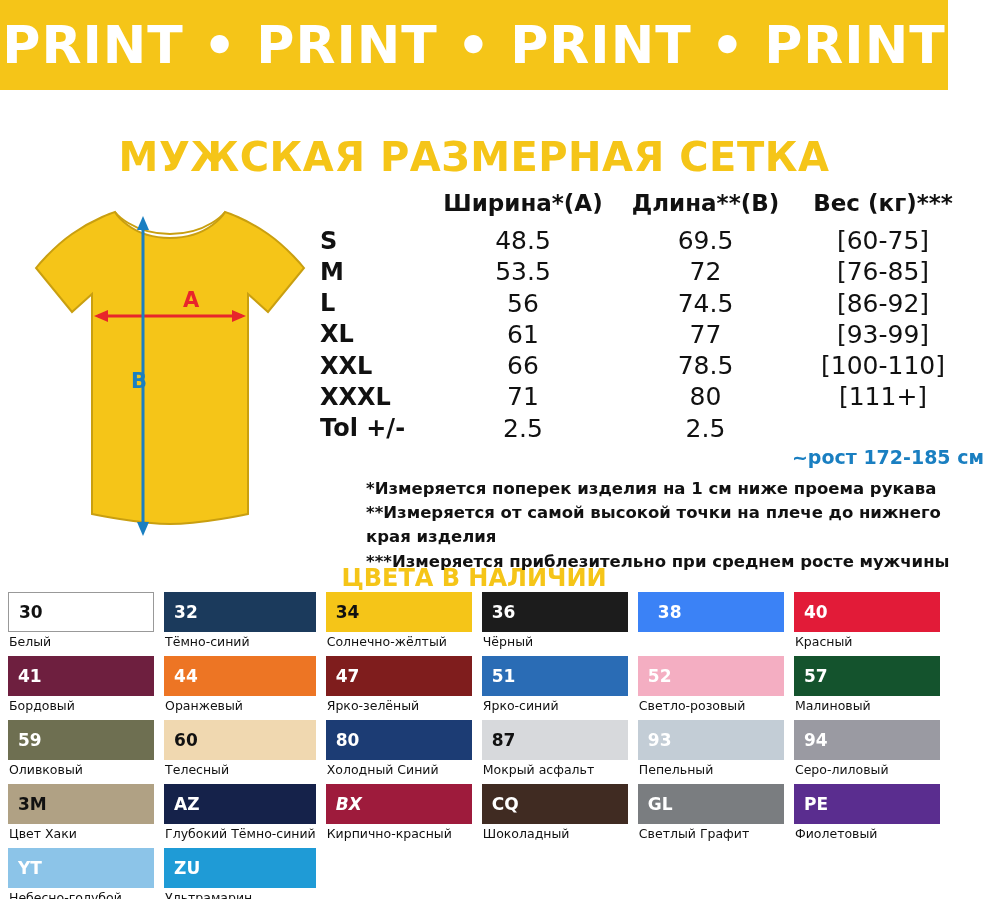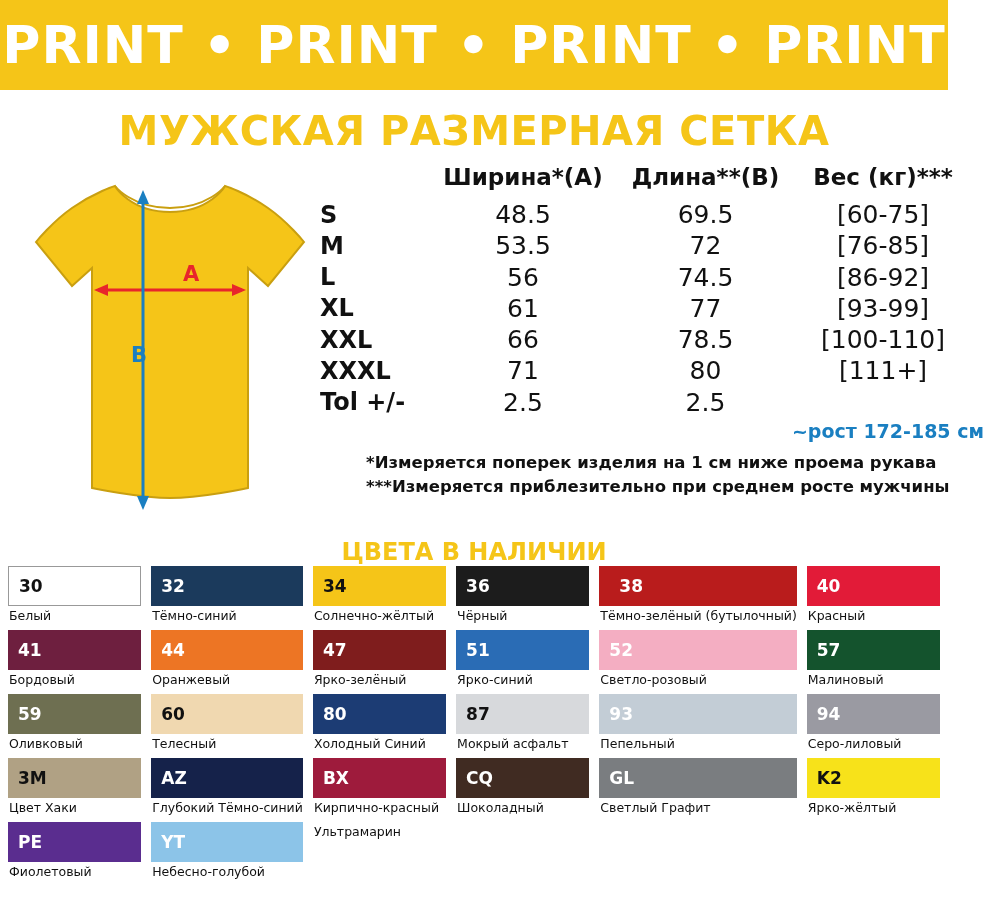--- a/index.html
+++ b/index.html
@@ -34,21 +34,21 @@
   }
 
   
   .main-title {
     text-align: center;
     color: #f5c518;
     font-family: "DejaVu Sans", sans-serif;
     font-weight: bold;
     font-size: 40px;
     letter-spacing: 0.5px;
-    margin-top: 18px;
+    margin-top: 44px;
   }
 
   
   .middle {
     position: relative;
     height: 390px;
   }
 
   
   .shirt-wrap {
@@ -244,20 +244,21 @@
             <td>2.5</td>
             <td></td>
           </tr>
         </tbody>
       </table>
 
       <div class="note-growth">~рост 172-185 см</div>
 
       <div class="footnotes">
         <div>*Измеряется поперек изделия на 1 см ниже проема рукава</div>
+        <div>**Измеряется от самой высокой точки на плече до нижнего края изделия</div>
         <div>***Измеряется приблезительно при среднем росте мужчины</div>
       </div>
     </div>
   </div>
 
   <div class="colors-title">ЦВЕТА В НАЛИЧИИ</div>
 
   <div class="swatch-grid" id="swatch-grid">
       <div class="swatch-cell">
         <div class="swatch bordered" style="background: rgb(255, 255, 255); color: rgb(17, 17, 17);">30</div>
@@ -269,22 +270,21 @@
       </div>
       <div class="swatch-cell">
         <div class="swatch" style="background: rgb(245, 197, 24); color: rgb(17, 17, 17);">34</div>
         <div class="swatch-name">Солнечно-жёлтый</div>
       </div>
       <div class="swatch-cell">
         <div class="swatch" style="background: rgb(28, 28, 28); color: rgb(255, 255, 255);">36</div>
         <div class="swatch-name">Чёрный</div>
       </div>
       <div class="swatch-cell">
-        <div class="swatch" style="background: #b91c1c; color: rgb(255, 255, 255); padding-left: 20px;">38</div>
-        <div class="swatch-name">Тёмно-зелёный (бутылочный)</div>
+        <div class="swatch" style="background: #3b82f6; color: rgb(255, 255, 255); padding-left: 20px;">38</div>
       </div>
       <div class="swatch-cell">
         <div class="swatch" style="background: rgb(226, 27, 56); color: rgb(255, 255, 255);">40</div>
         <div class="swatch-name">Красный</div>
       </div>
       <div class="swatch-cell">
         <div class="swatch" style="background: rgb(110, 31, 63); color: rgb(255, 255, 255);">41</div>
         <div class="swatch-name">Бордовый</div>
       </div>
       <div class="swatch-cell">
@@ -333,41 +333,38 @@
       </div>
       <div class="swatch-cell">
         <div class="swatch" style="background: rgb(176, 161, 132); color: rgb(17, 17, 17);">3M</div>
         <div class="swatch-name">Цвет Хаки</div>
       </div>
       <div class="swatch-cell">
         <div class="swatch" style="background: rgb(21, 34, 74); color: rgb(255, 255, 255);">AZ</div>
         <div class="swatch-name">Глубокий Тёмно-синий</div>
       </div>
       <div class="swatch-cell">
-        <div class="swatch" style="background: rgb(158, 27, 60); color: rgb(255, 255, 255);">BX</div>
+        <div class="swatch" style="background: rgb(158, 27, 60); color: rgb(255, 255, 255); font-style: italic;">BX</div>
         <div class="swatch-name">Кирпично-красный</div>
       </div>
       <div class="swatch-cell">
         <div class="swatch" style="background: rgb(64, 43, 34); color: rgb(255, 255, 255);">CQ</div>
         <div class="swatch-name">Шоколадный</div>
       </div>
       <div class="swatch-cell">
         <div class="swatch" style="background: rgb(122, 125, 128); color: rgb(255, 255, 255);">GL</div>
         <div class="swatch-name">Светлый Графит</div>
       </div>
       <div class="swatch-cell">
-        <div class="swatch" style="background: rgb(247, 226, 26); color: rgb(17, 17, 17);">K2</div>
-        <div class="swatch-name">Ярко-жёлтый</div>
-      </div>
-      <div class="swatch-cell">
         <div class="swatch" style="background: rgb(90, 45, 143); color: rgb(255, 255, 255);">PE</div>
         <div class="swatch-name">Фиолетовый</div>
       </div>
       <div class="swatch-cell">
         <div class="swatch" style="background: rgb(140, 196, 232); color: rgb(255, 255, 255);">YT</div>
         <div class="swatch-name">Небесно-голубой</div>
       </div>
       <div class="swatch-cell">
+        <div class="swatch" style="background: rgb(31, 155, 214); color: rgb(255, 255, 255);">ZU</div>
         <div class="swatch-name">Ультрамарин</div>
       </div>
     </div>
 
 </div>
 
 </body></html>

